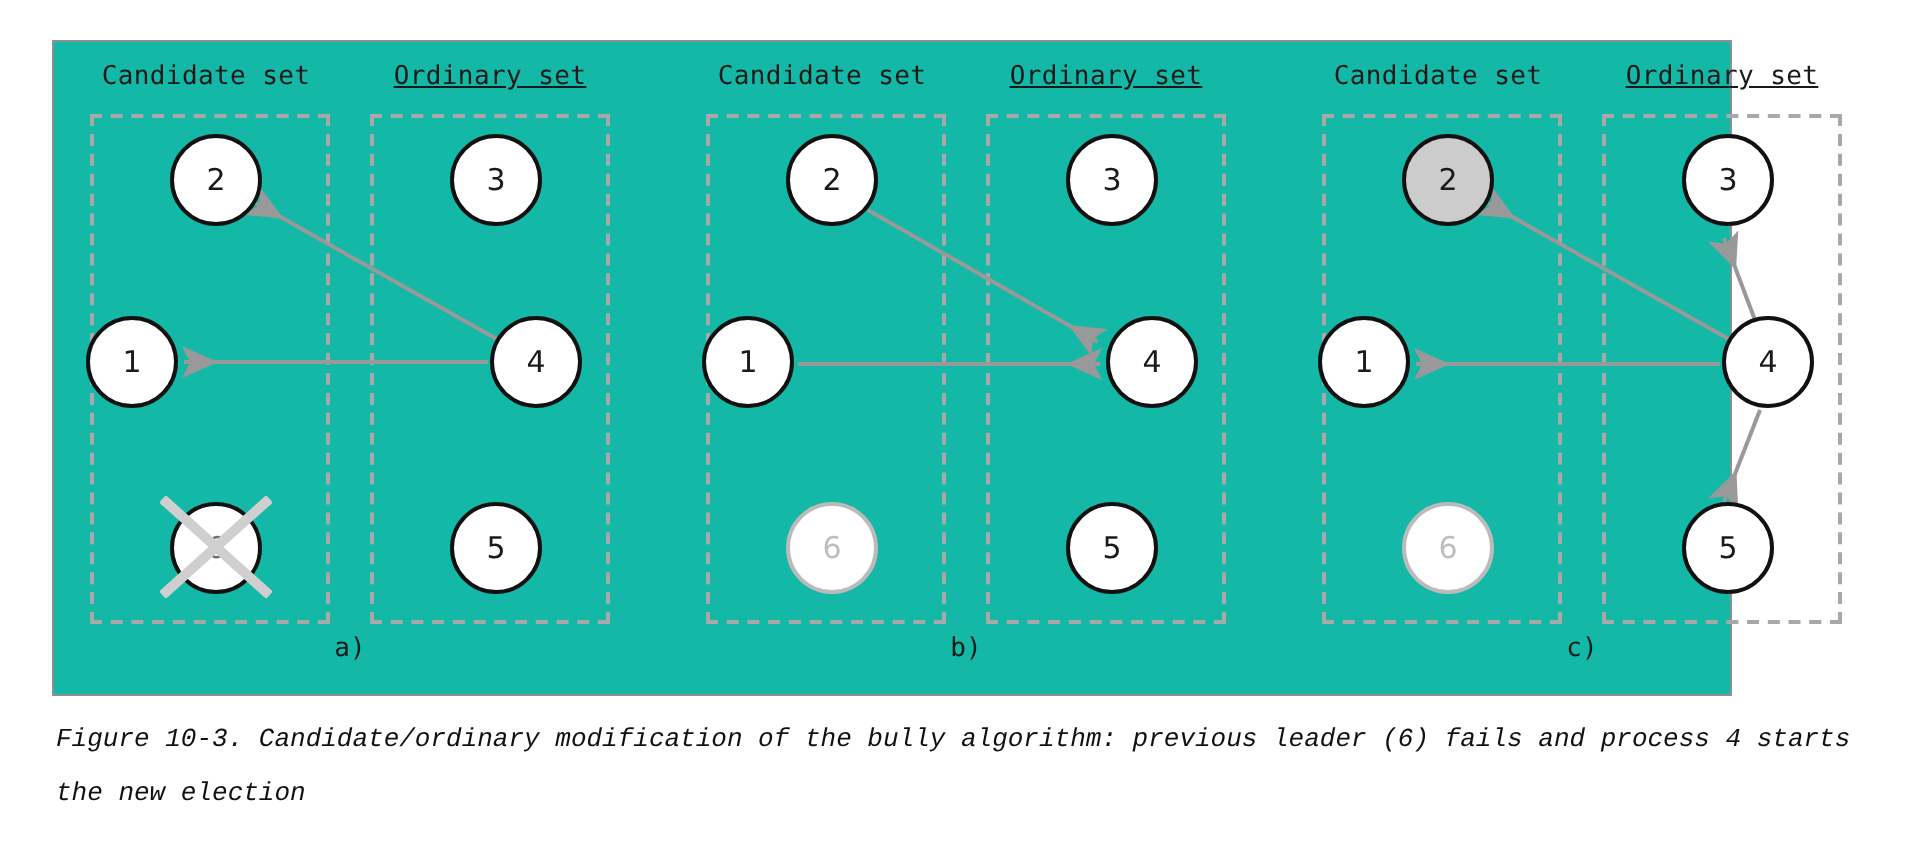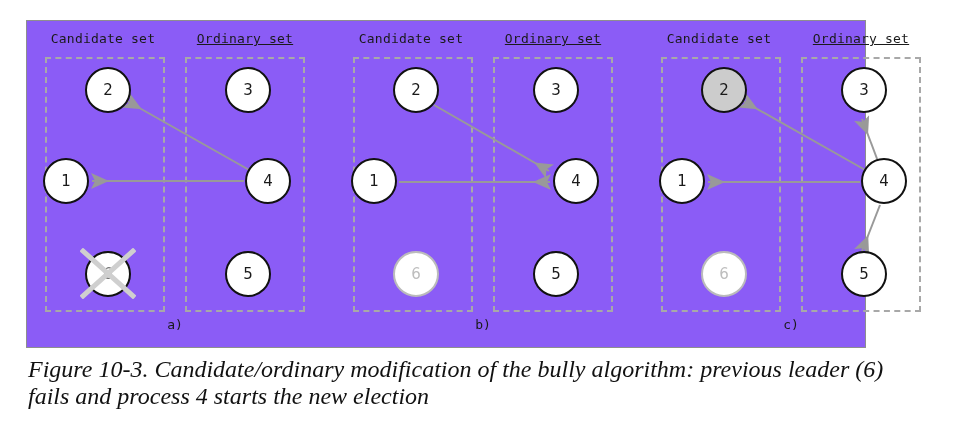--- a/index.html
+++ b/index.html
@@ -15,21 +15,21 @@
     overflow: hidden;
   }
   #figure-frame {
     position: absolute;
     left: 26px;
     top: 20px;
     width: 840px;
     height: 328px;
     border: 1px solid #8e8e8e;
     box-sizing: border-box;
-    background: #8b5cf6;
+    background: #14b8a6;
   }
   .panel {
     position: absolute;
     top: 0;
     height: 328px;
   }
   .panel-a { left: 0px;   width: 308px; }
   .panel-b { left: 308px; width: 308px; }
   .panel-c { left: 616px; width: 308px; }
 
@@ -118,23 +118,23 @@
     border-radius: 1px;
   }
   .cross-a { left: 45px; top: 250px; transform: rotate(42deg); }
   .cross-b { left: 45px; top: 250px; transform: rotate(-42deg); }
 
   #figure-caption {
     position: absolute;
     left: 28px;
     top: 356px;
     width: 900px;
-    font-family: Liberation Serif, serif;
+    font-family: Liberation Mono, monospace;
     font-style: italic;
-    font-size: 24px;
+    font-size: 13px;
     line-height: 27px;
     color: #111111;
   }
 </style>
 </head>
 <body>
 
 <div id="figure-frame">
 
   <div class="panel panel-a">

